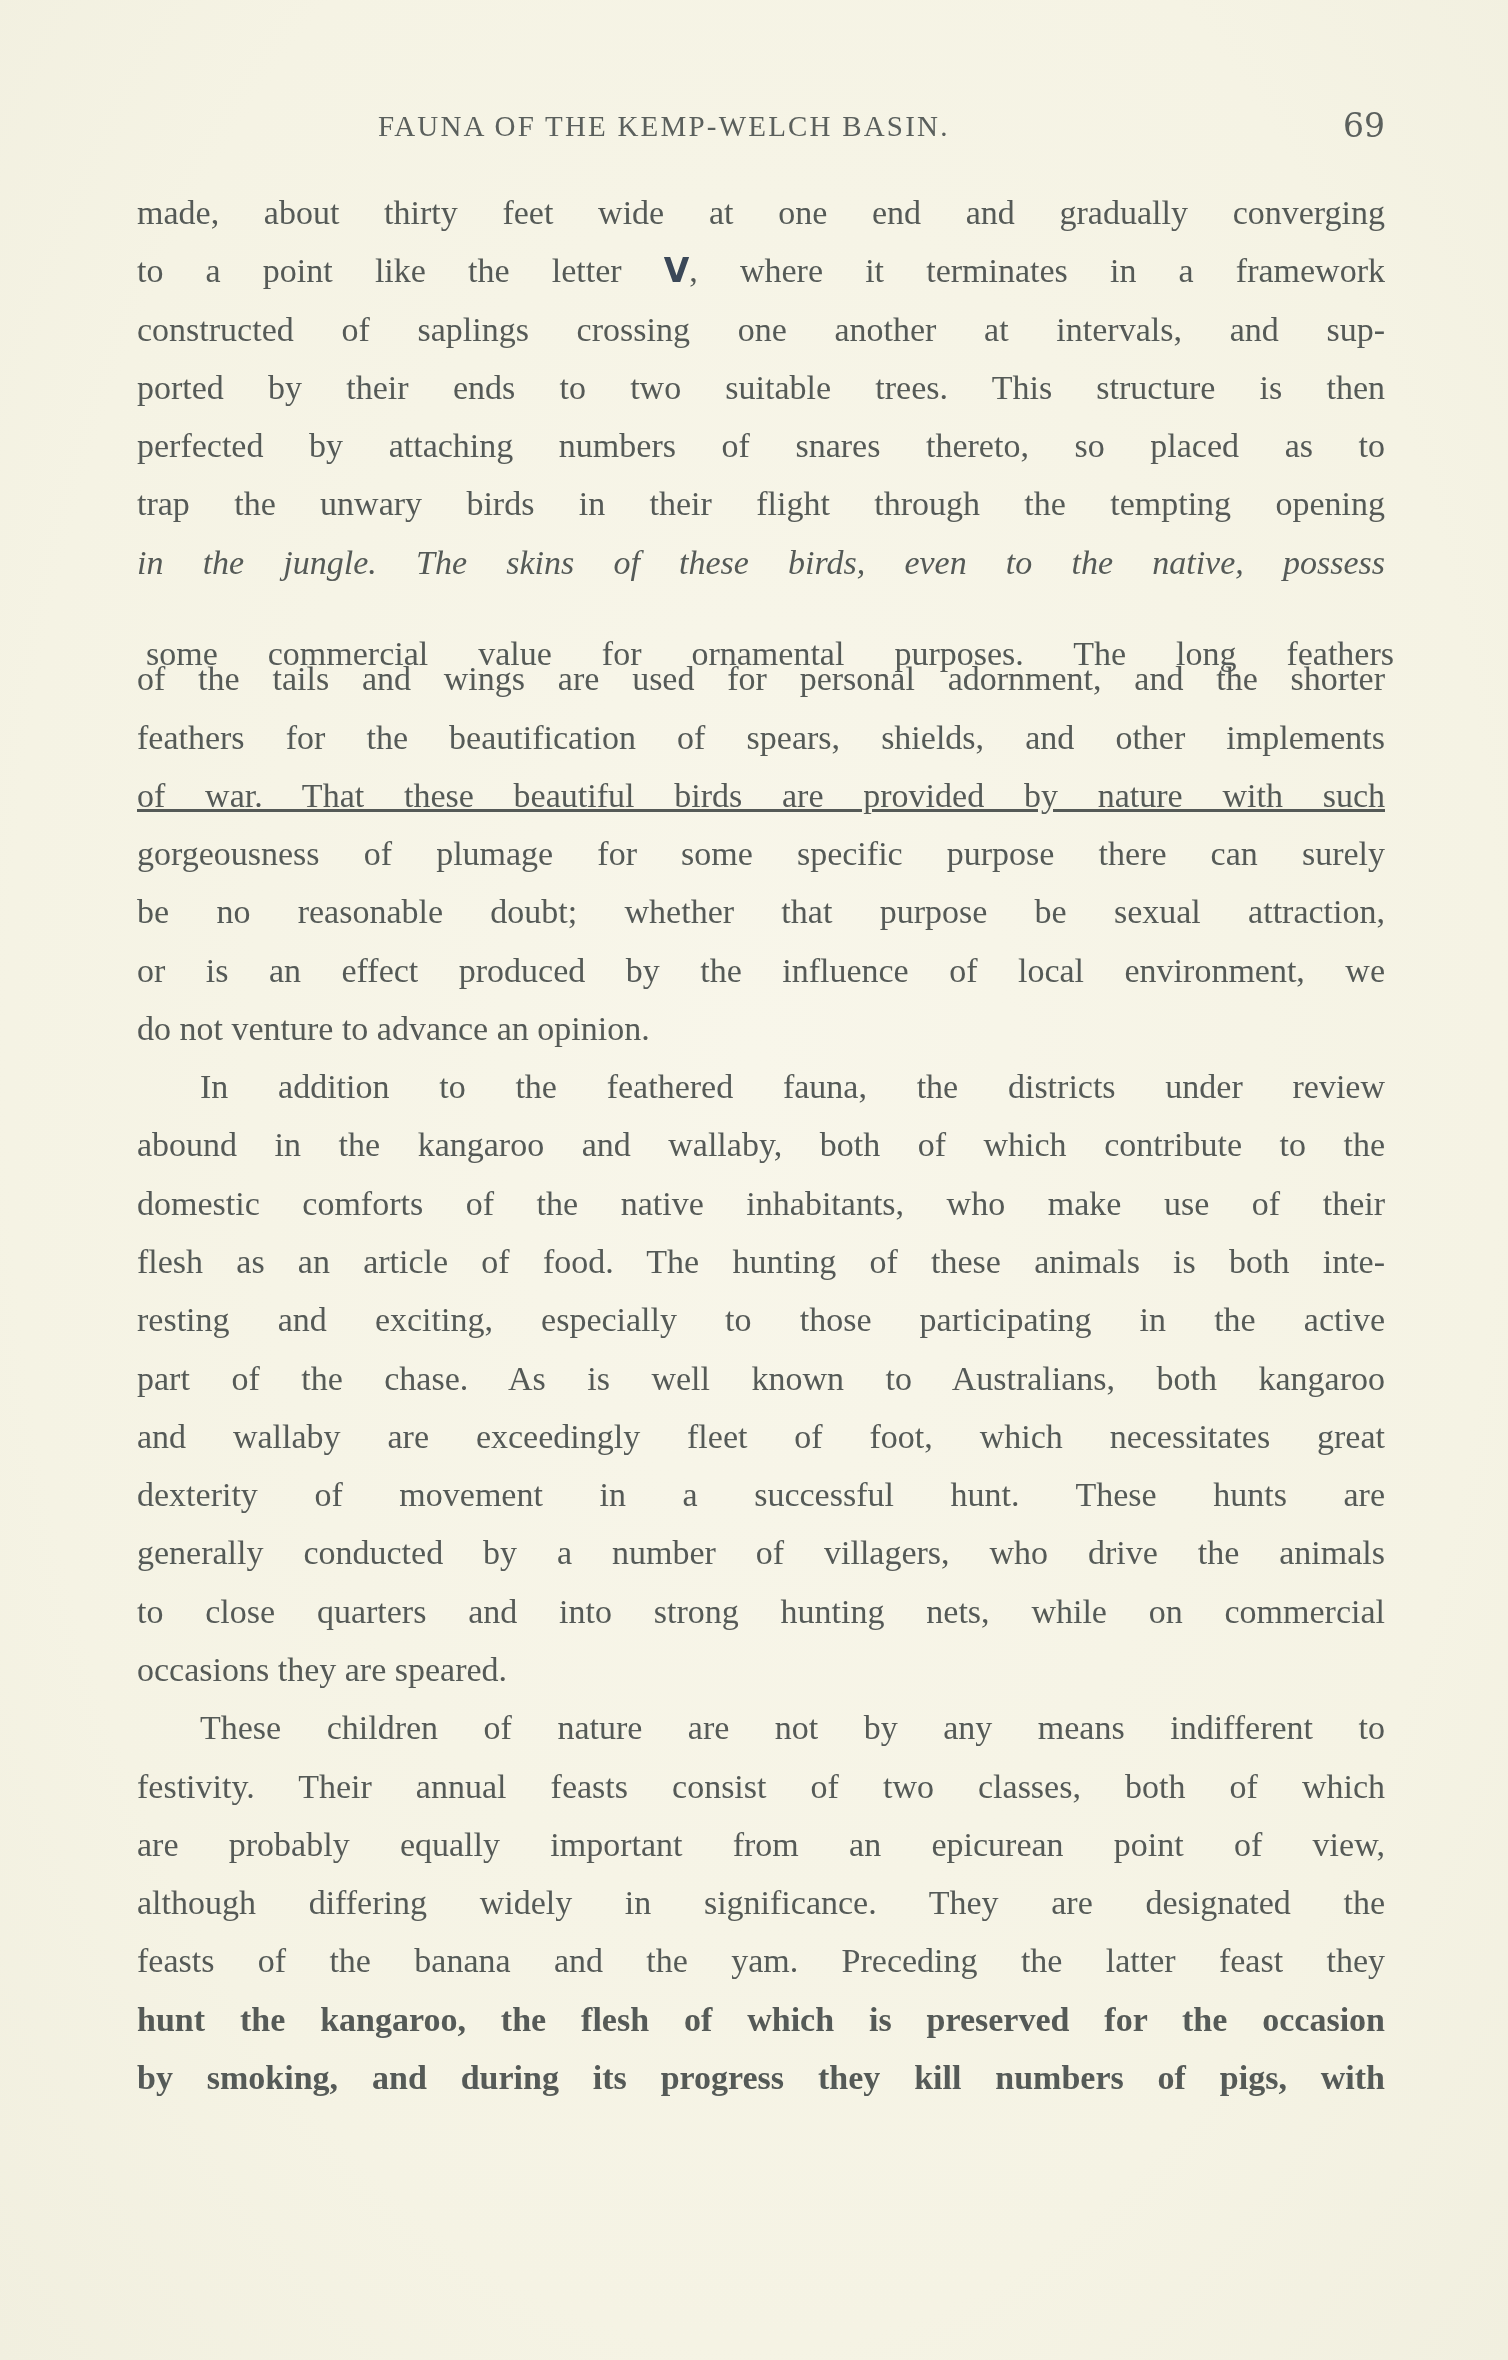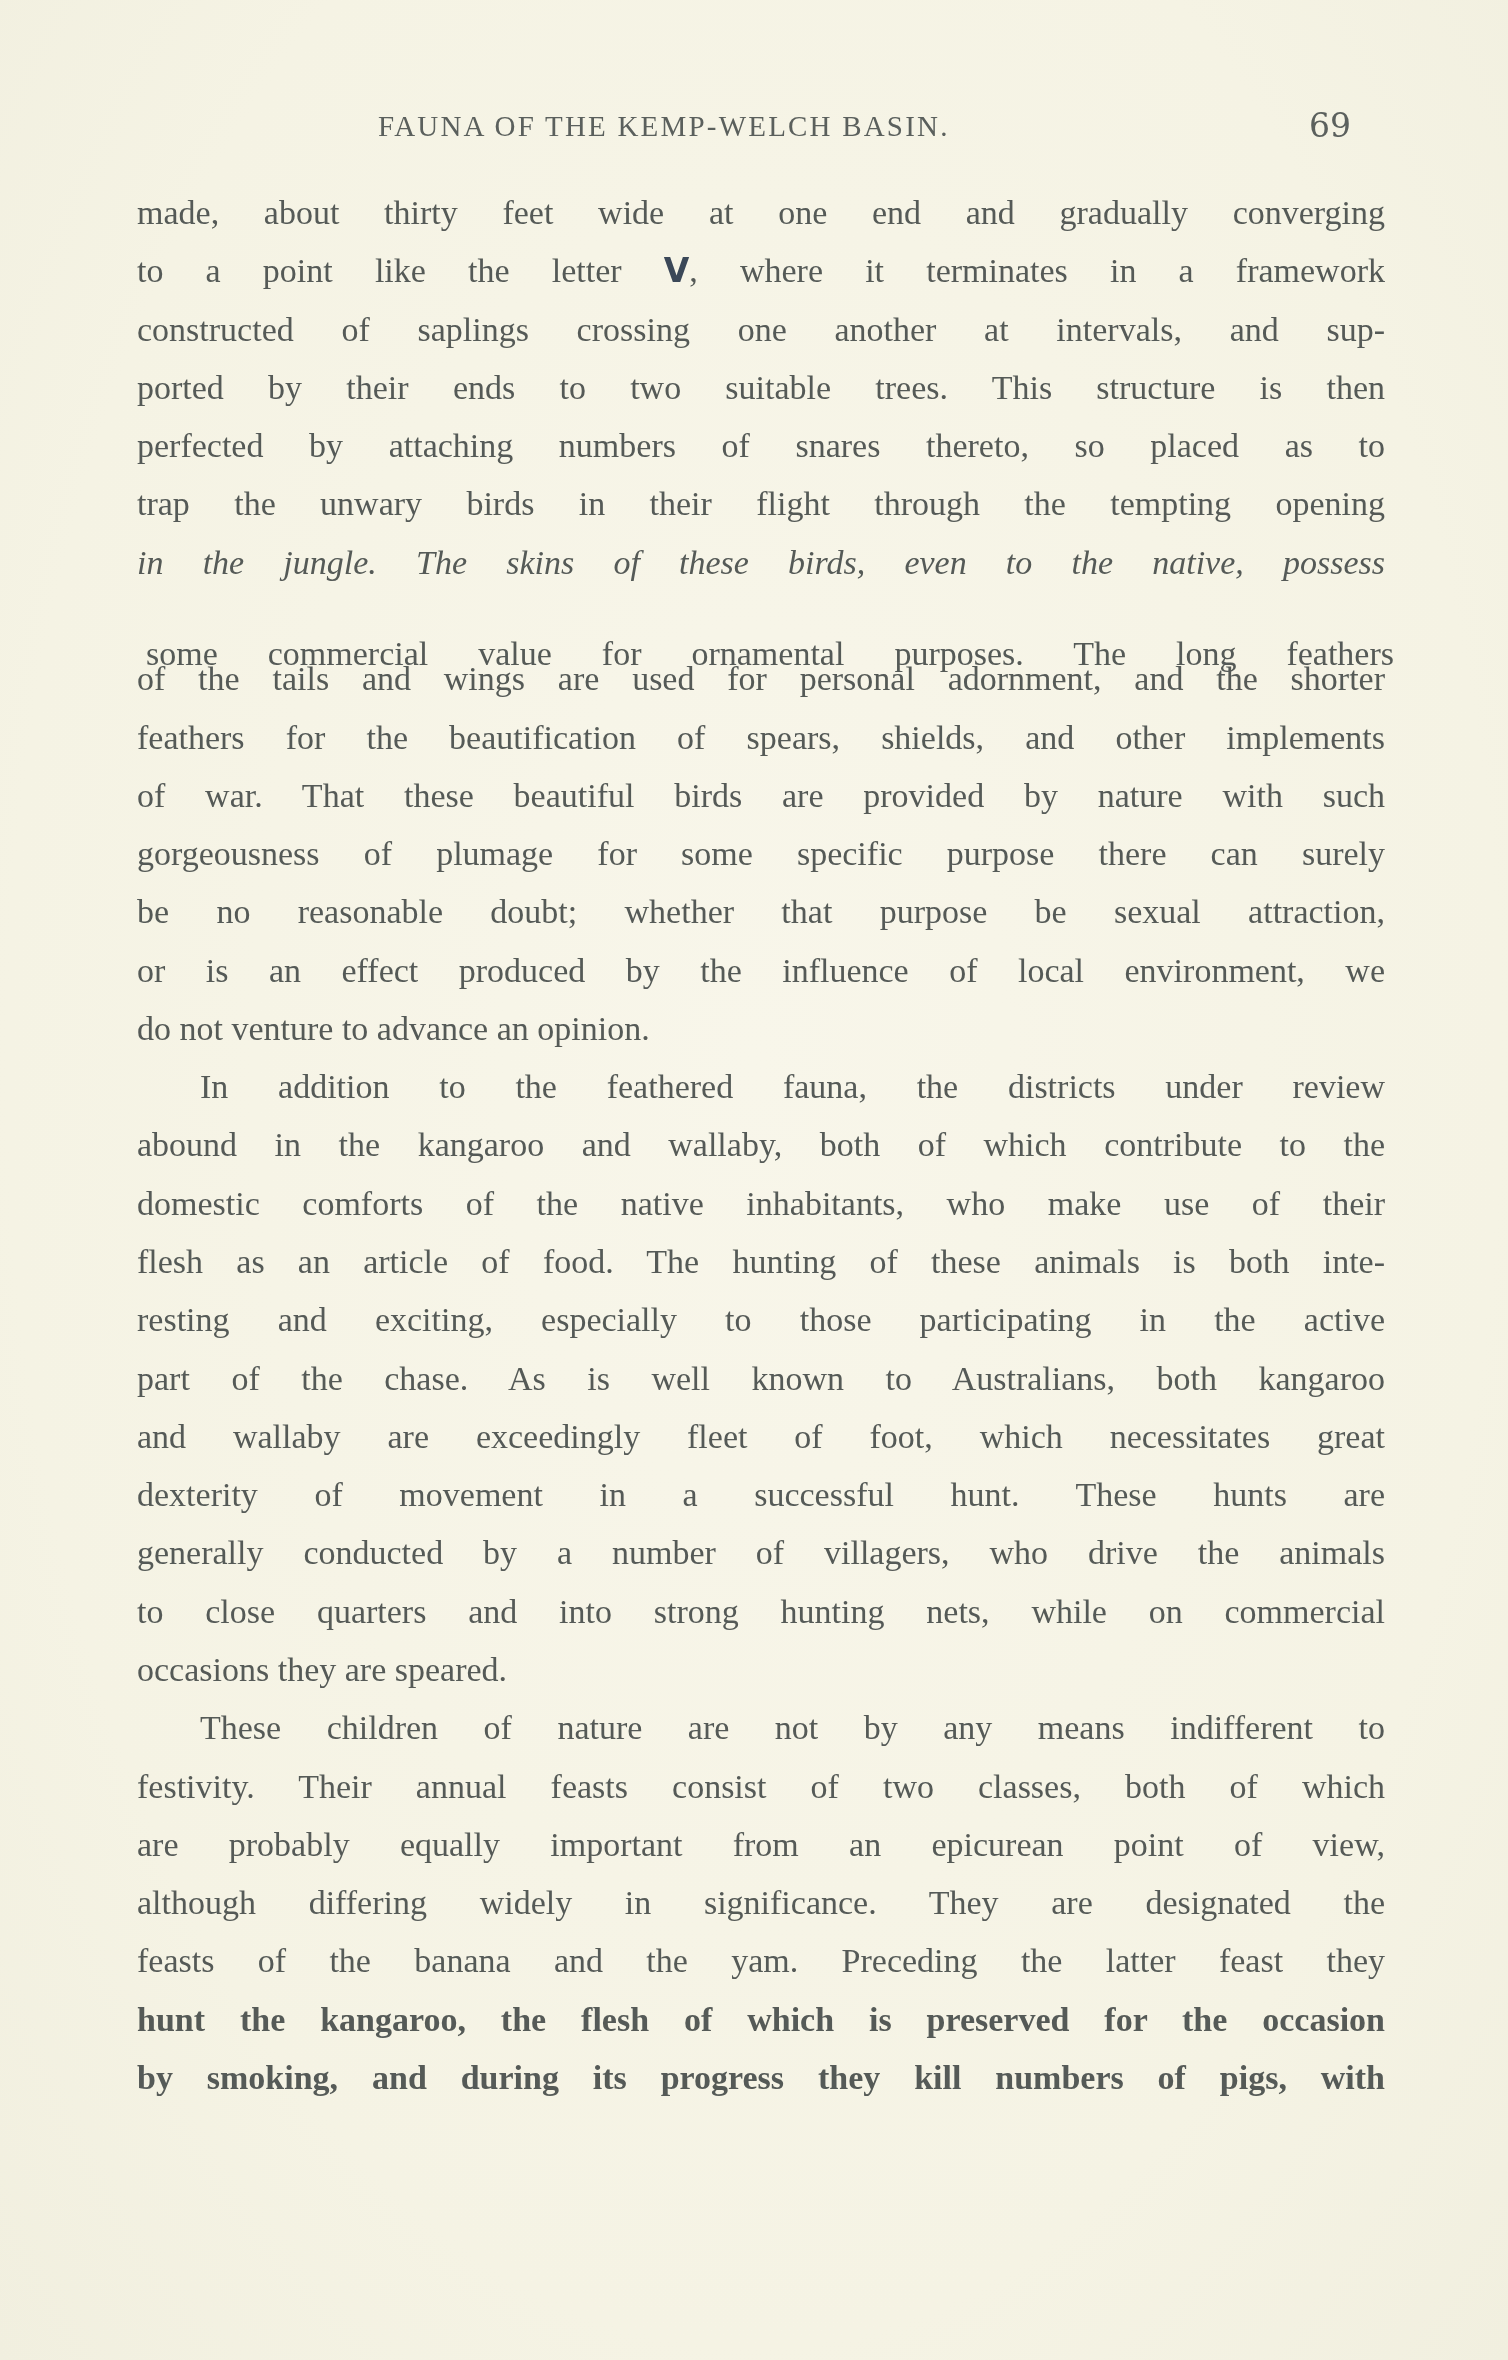--- a/index.html
+++ b/index.html
@@ -27,21 +27,21 @@
       width: 780px;
       font-family: "Liberation Serif", "DejaVu Serif", serif;
       font-size: 29px;
       letter-spacing: 2.2px;
       color: #5b605d;
       white-space: nowrap;
       line-height: 40px;
     }
     .page-number {
       position: absolute;
-      left: 1309px;
+      left: 1343px;
       top: 106px;
       font-family: "DejaVu Serif", "Liberation Serif", serif;
       font-size: 33px;
       color: #5b605d;
       line-height: 40px;
     }
     .body-text {
       position: absolute;
       left: 137px;
       top: 0;
@@ -86,21 +86,21 @@
     <div class="line" style="top: 193px;">made, about thirty feet wide at one end and gradually converging</div>
     <div class="line" style="top: 251.28px;"><span>to a point like the letter </span><span class="bold-v">V</span><span>, where it terminates in a framework</span></div>
     <div class="line" style="top: 309.56px;">constructed of saplings crossing one another at intervals, and sup-</div>
     <div class="line" style="top: 367.84px;">ported by their ends to two suitable trees. This structure is then</div>
     <div class="line" style="top: 426.12px;">perfected by attaching numbers of snares thereto, so placed as to</div>
     <div class="line" style="top: 484.4px;">trap the unwary birds in their flight through the tempting opening</div>
     <div class="line" style="top: 542.68px; font-style: italic;">in the jungle. The skins of these birds, even to the native, possess</div>
     <div class="line" style="top: 634px; margin-left: 9px;">some commercial value for ornamental purposes. The long feathers</div>
     <div class="line" style="top: 659.24px;">of the tails and wings are used for personal adornment, and the shorter</div>
     <div class="line" style="top: 717.52px;">feathers for the beautification of spears, shields, and other implements</div>
-    <div class="line" style="top: 775.8px;">of war. That these beautiful birds are provided by nature with such</div>
+    <div class="line" style="top: 775.8px; text-decoration: underline;">of war. That these beautiful birds are provided by nature with such</div>
     <div class="line" style="top: 834.08px;">gorgeousness of plumage for some specific purpose there can surely</div>
     <div class="line" style="top: 892.36px;">be no reasonable doubt; whether that purpose be sexual attraction,</div>
     <div class="line" style="top: 950.64px;">or is an effect produced by the influence of local environment, we</div>
     <div class="line last" style="top: 1008.92px;">do not venture to advance an opinion.</div>
 
     <div class="line indent" style="top: 1067.2px;">In addition to the feathered fauna, the districts under review</div>
     <div class="line" style="top: 1125.48px;">abound in the kangaroo and wallaby, both of which contribute to the</div>
     <div class="line" style="top: 1183.76px;">domestic comforts of the native inhabitants, who make use of their</div>
     <div class="line" style="top: 1242.04px;">flesh as an article of food. The hunting of these animals is both inte-</div>
     <div class="line" style="top: 1300.32px;">resting and exciting, especially to those participating in the active</div>

